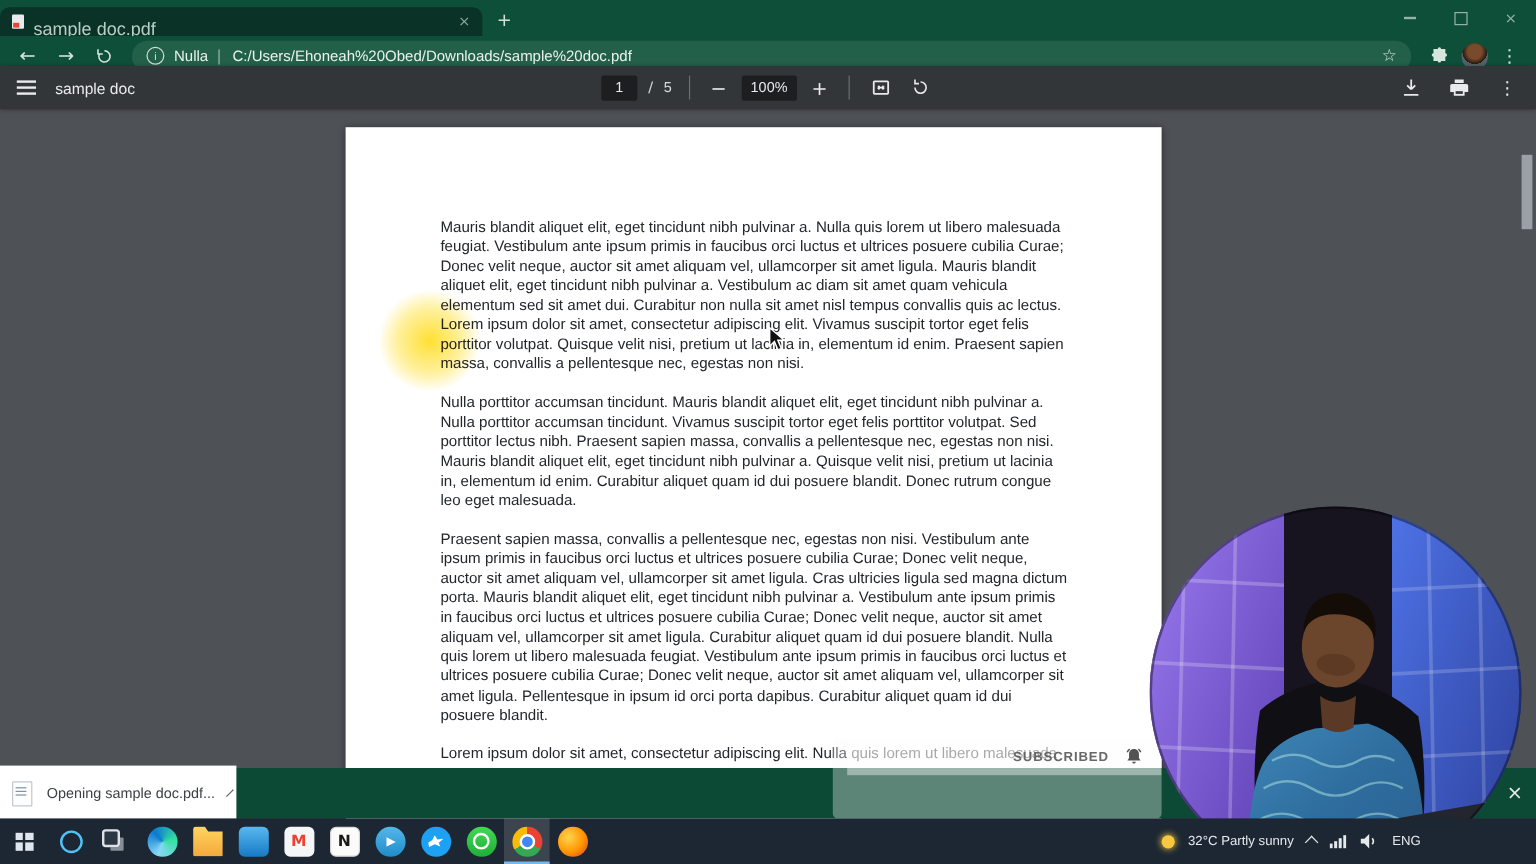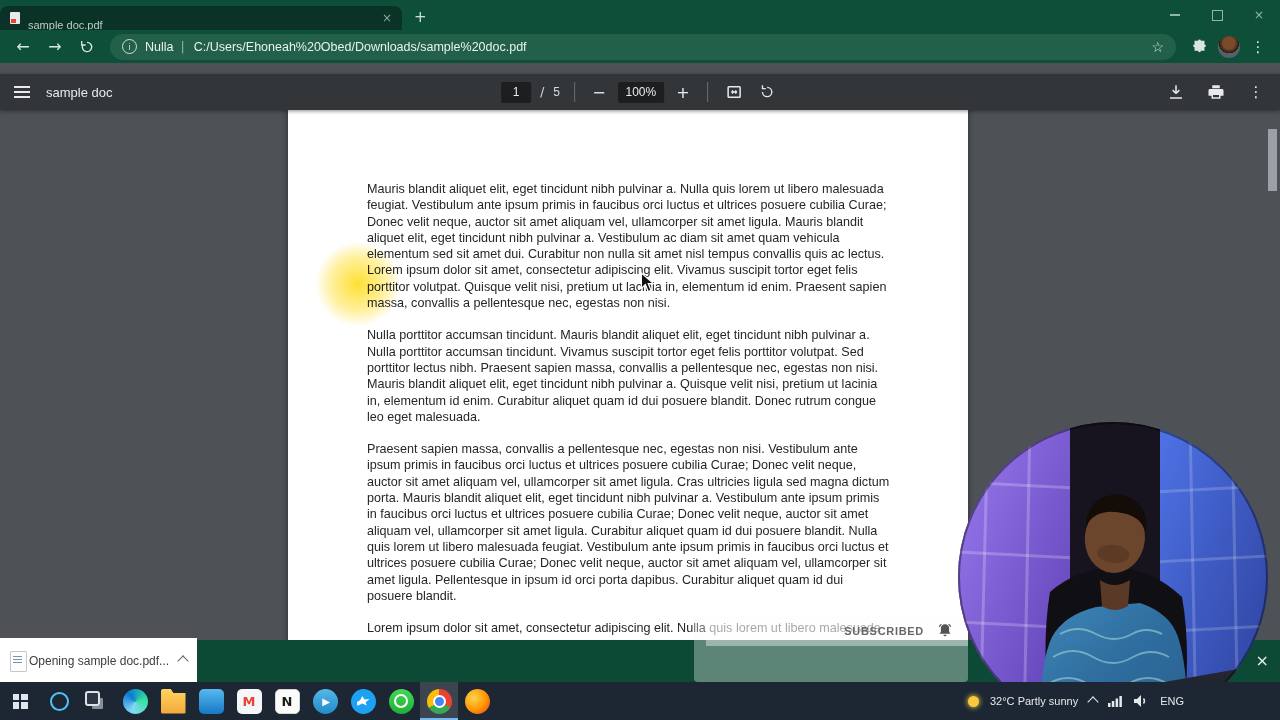--- a/index.html
+++ b/index.html
@@ -5,21 +5,21 @@
   html,body{margin:0;padding:0;background:#222;}
   .screen{position:relative;width:1280px;height:720px;overflow:hidden;
     font-family:"Liberation Sans","DejaVu Sans",sans-serif;background:#4e5156;}
   .glyph{font-family:"DejaVu Sans",sans-serif;}
 
   
   .tabstrip{position:absolute;top:0;left:0;right:0;height:30px;background:#0e4f3a;display:flex;align-items:flex-end;}
   .tab{width:382px;height:24px;background:#0a3227;border-radius:8px 8px 0 0;display:flex;align-items:center;padding:0 10px;gap:8px;}
   .favicon{width:10px;height:12px;background:#e8eaed;border-radius:1px;position:relative;flex:none;}
   .favicon::after{content:"";position:absolute;left:1px;bottom:1px;width:5px;height:4px;background:#ea4335;}
-  .tab-title{flex:1;font-size:11px;color:#b9cfc5;white-space:nowrap;overflow:hidden;margin-top:13px;}
+  .tab-title{flex:1;font-size:15px;color:#b9cfc5;white-space:nowrap;overflow:hidden;margin-top:13px;}
   .tab-close{font-size:12px;color:#8fa89c;cursor:pointer;}
   .newtab{font-size:15px;color:#cfe0d7;margin:0 0 4px 12px;cursor:pointer;}
   .wincontrols{margin-left:auto;display:flex;align-items:center;height:30px;}
   .wc{width:42px;height:30px;display:flex;align-items:center;justify-content:center;opacity:.65;color:#dfe9e4;font-size:12px;cursor:pointer;}
   .wc-min-glyph{display:block;width:10px;height:2px;background:#dfe9e4;}
   .wc-max-glyph{display:block;width:9px;height:9px;border:1.5px solid #dfe9e4;}
 
   
   .addr-row{position:absolute;top:30px;left:0;right:0;height:33px;background:#0e4f3a;display:flex;align-items:center;padding:0 10px;gap:6px;}
   .nav-ic{width:26px;height:26px;display:flex;align-items:center;justify-content:center;color:#d7e5dd;font-size:16px;cursor:pointer;border-radius:50%;}
@@ -28,21 +28,21 @@
   .scheme{color:#e9f2ed;margin-right:7px;}
   .addr-sep{opacity:.55;margin-right:9px;}
   .url{white-space:nowrap;overflow:hidden;}
   .star{margin-left:auto;font-size:14px;color:#cfe0d7;cursor:pointer;}
   .ext-ic{width:26px;height:26px;display:flex;align-items:center;justify-content:center;cursor:pointer;}
   .avatar{width:22px;height:22px;border-radius:50%;cursor:pointer;flex:none;
     background:radial-gradient(circle at 50% 32%,#7a4a2c 32%,#231a12 55%,#566069 56%);}
   .menu-dots{width:24px;height:26px;display:flex;align-items:center;justify-content:center;color:#d7e5dd;font-size:15px;cursor:pointer;}
 
   
-  .pdf-toolbar{position:absolute;top:74px;left:0;right:0;height:36px;background:#323639;color:#e8eaed;display:flex;align-items:center;box-shadow:0 1px 4px rgba(0,0,0,.45);z-index:2;}
+  .pdf-toolbar{position:absolute;top:55px;left:0;right:0;height:36px;background:#323639;color:#e8eaed;display:flex;align-items:center;box-shadow:0 1px 4px rgba(0,0,0,.45);z-index:2;}
   .ptb-left{display:flex;align-items:center;gap:16px;padding-left:14px;}
   .menu-bars{width:16px;height:12px;cursor:pointer;background:
     linear-gradient(#e8eaed,#e8eaed) 0 0/16px 2px no-repeat,
     linear-gradient(#e8eaed,#e8eaed) 0 5px/16px 2px no-repeat,
     linear-gradient(#e8eaed,#e8eaed) 0 10px/16px 2px no-repeat;}
   .pdf-title{font-size:13px;color:#e8eaed;}
   .ptb-center{position:absolute;left:50%;top:0;height:36px;transform:translateX(-50%);display:flex;align-items:center;gap:9px;}
   .numbox{min-width:20px;height:21px;background:#1c1e1f;border-radius:2px;display:flex;align-items:center;justify-content:center;font-size:12px;padding:0 5px;cursor:text;}
   .pg-div{font-size:12px;opacity:.9;}
   .vsep{width:1px;height:20px;background:rgba(255,255,255,.28);margin:0 5px;}
@@ -55,21 +55,21 @@
   .pdf-page{position:absolute;left:288px;top:7px;width:680px;height:614px;background:#fff;box-shadow:0 1px 6px rgba(0,0,0,.45);overflow:hidden;}
   .page-text{padding:75px 78px 0 79px;font-size:12.6px;line-height:16.3px;color:#23262a;}
   .para{margin:0 0 16px 0;}
   .spotlight{position:absolute;left:316px;top:143px;width:84px;height:84px;border-radius:50%;
     background:radial-gradient(circle,rgba(255,216,0,.8) 0%,rgba(255,216,0,.38) 45%,rgba(255,216,0,0) 72%);
     mix-blend-mode:multiply;pointer-events:none;z-index:3;}
   .sb-thumb{position:absolute;right:3px;top:30px;width:9px;height:62px;background:#9aa0a6;cursor:pointer;}
 
   
   .shelf{position:absolute;left:0;right:0;bottom:38px;height:42px;background:#0d4a35;z-index:5;display:flex;align-items:center;}
-  .shelf-item{width:197px;height:46px;background:#fff;display:flex;align-items:center;padding:0 10px;gap:2px;cursor:pointer;box-sizing:border-box;}
+  .shelf-item{width:197px;height:46px;background:#fff;display:flex;align-items:center;padding:0 10px;gap:12px;cursor:pointer;box-sizing:border-box;}
   .docic{width:15px;height:19px;background:#fdfdfd;border:1px solid #c3c9cf;border-radius:1px;position:relative;flex:none;}
   .docic::after{content:"";position:absolute;left:2px;top:4px;width:9px;height:1.6px;background:#7c93a8;box-shadow:0 3px 0 #7c93a8,0 6px 0 #7c93a8;}
   .shelf-label{font-size:12px;color:#3c4043;white-space:nowrap;}
   .chev-up{width:7px;height:7px;border-left:1.8px solid #5f6368;border-top:1.8px solid #5f6368;transform:rotate(45deg);margin-left:auto;cursor:pointer;}
   .shelf-close{position:absolute;right:11px;bottom:50px;color:#e4ece8;font-size:16px;z-index:8;cursor:pointer;}
 
   
   .ghost{position:absolute;left:694px;top:616px;width:274px;height:66px;background:rgba(250,250,250,.34);border-radius:4px;z-index:6;overflow:hidden;}
   .ghost-row1{height:36px;display:flex;align-items:center;padding:0 10px;gap:13px;}
   .ghost-avatar{width:25px;height:25px;border-radius:50%;background:rgba(150,150,150,.75);flex:none;}

